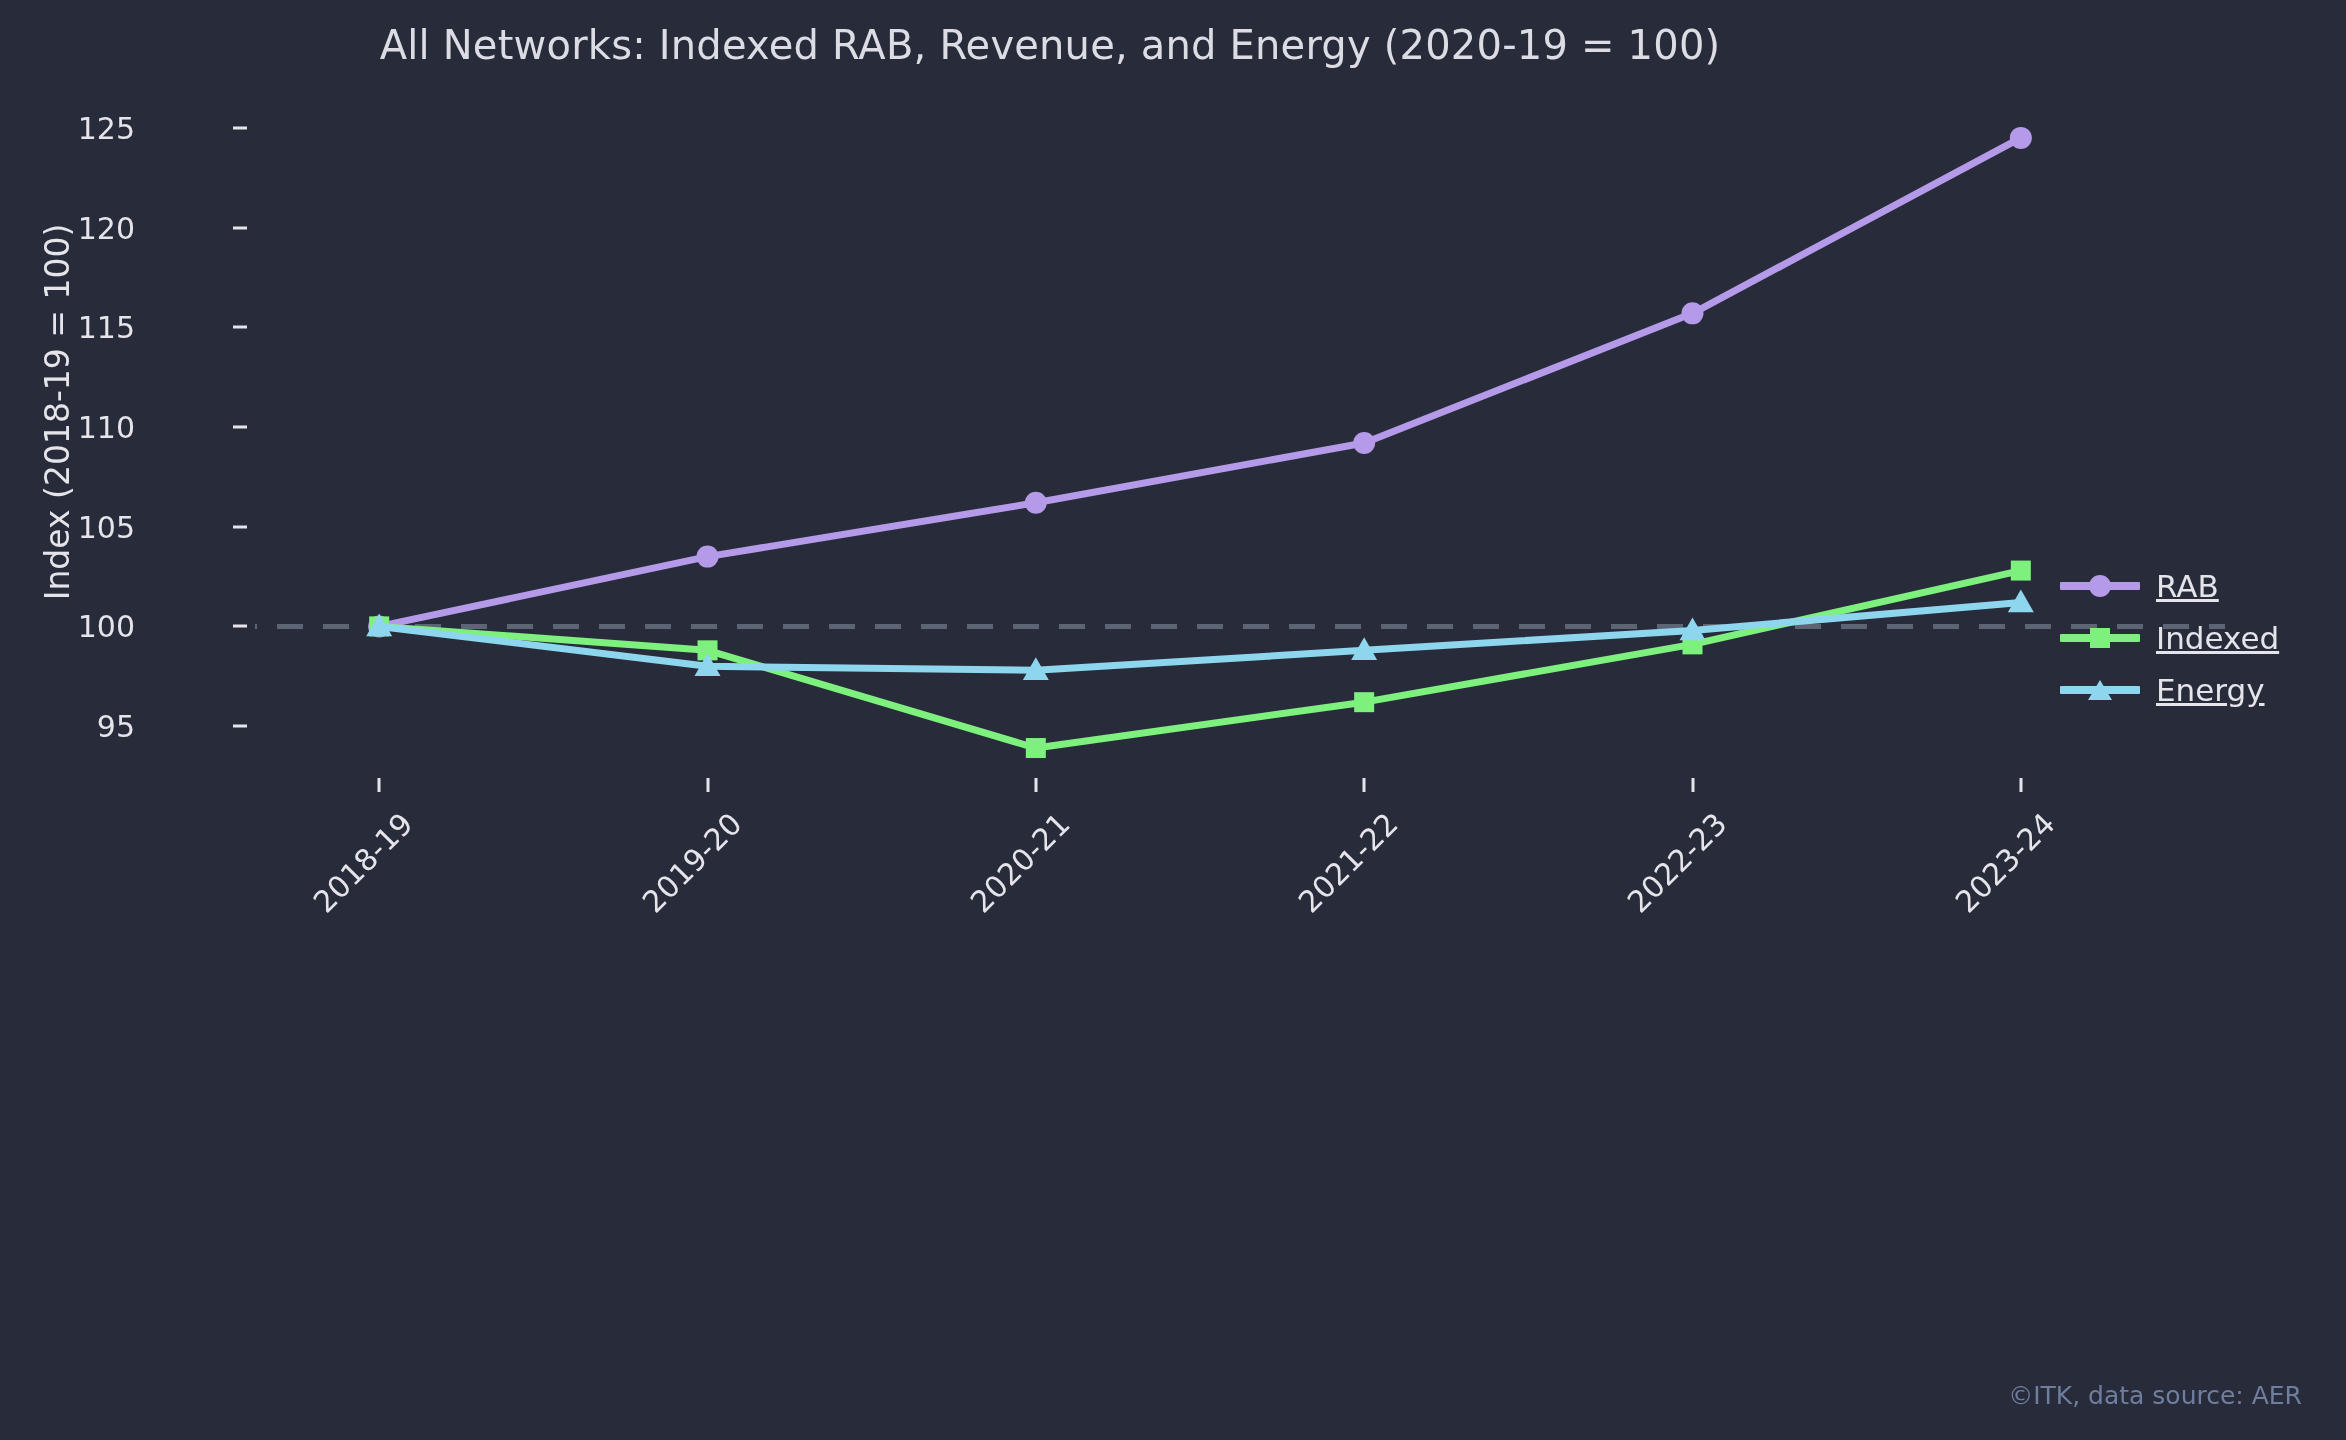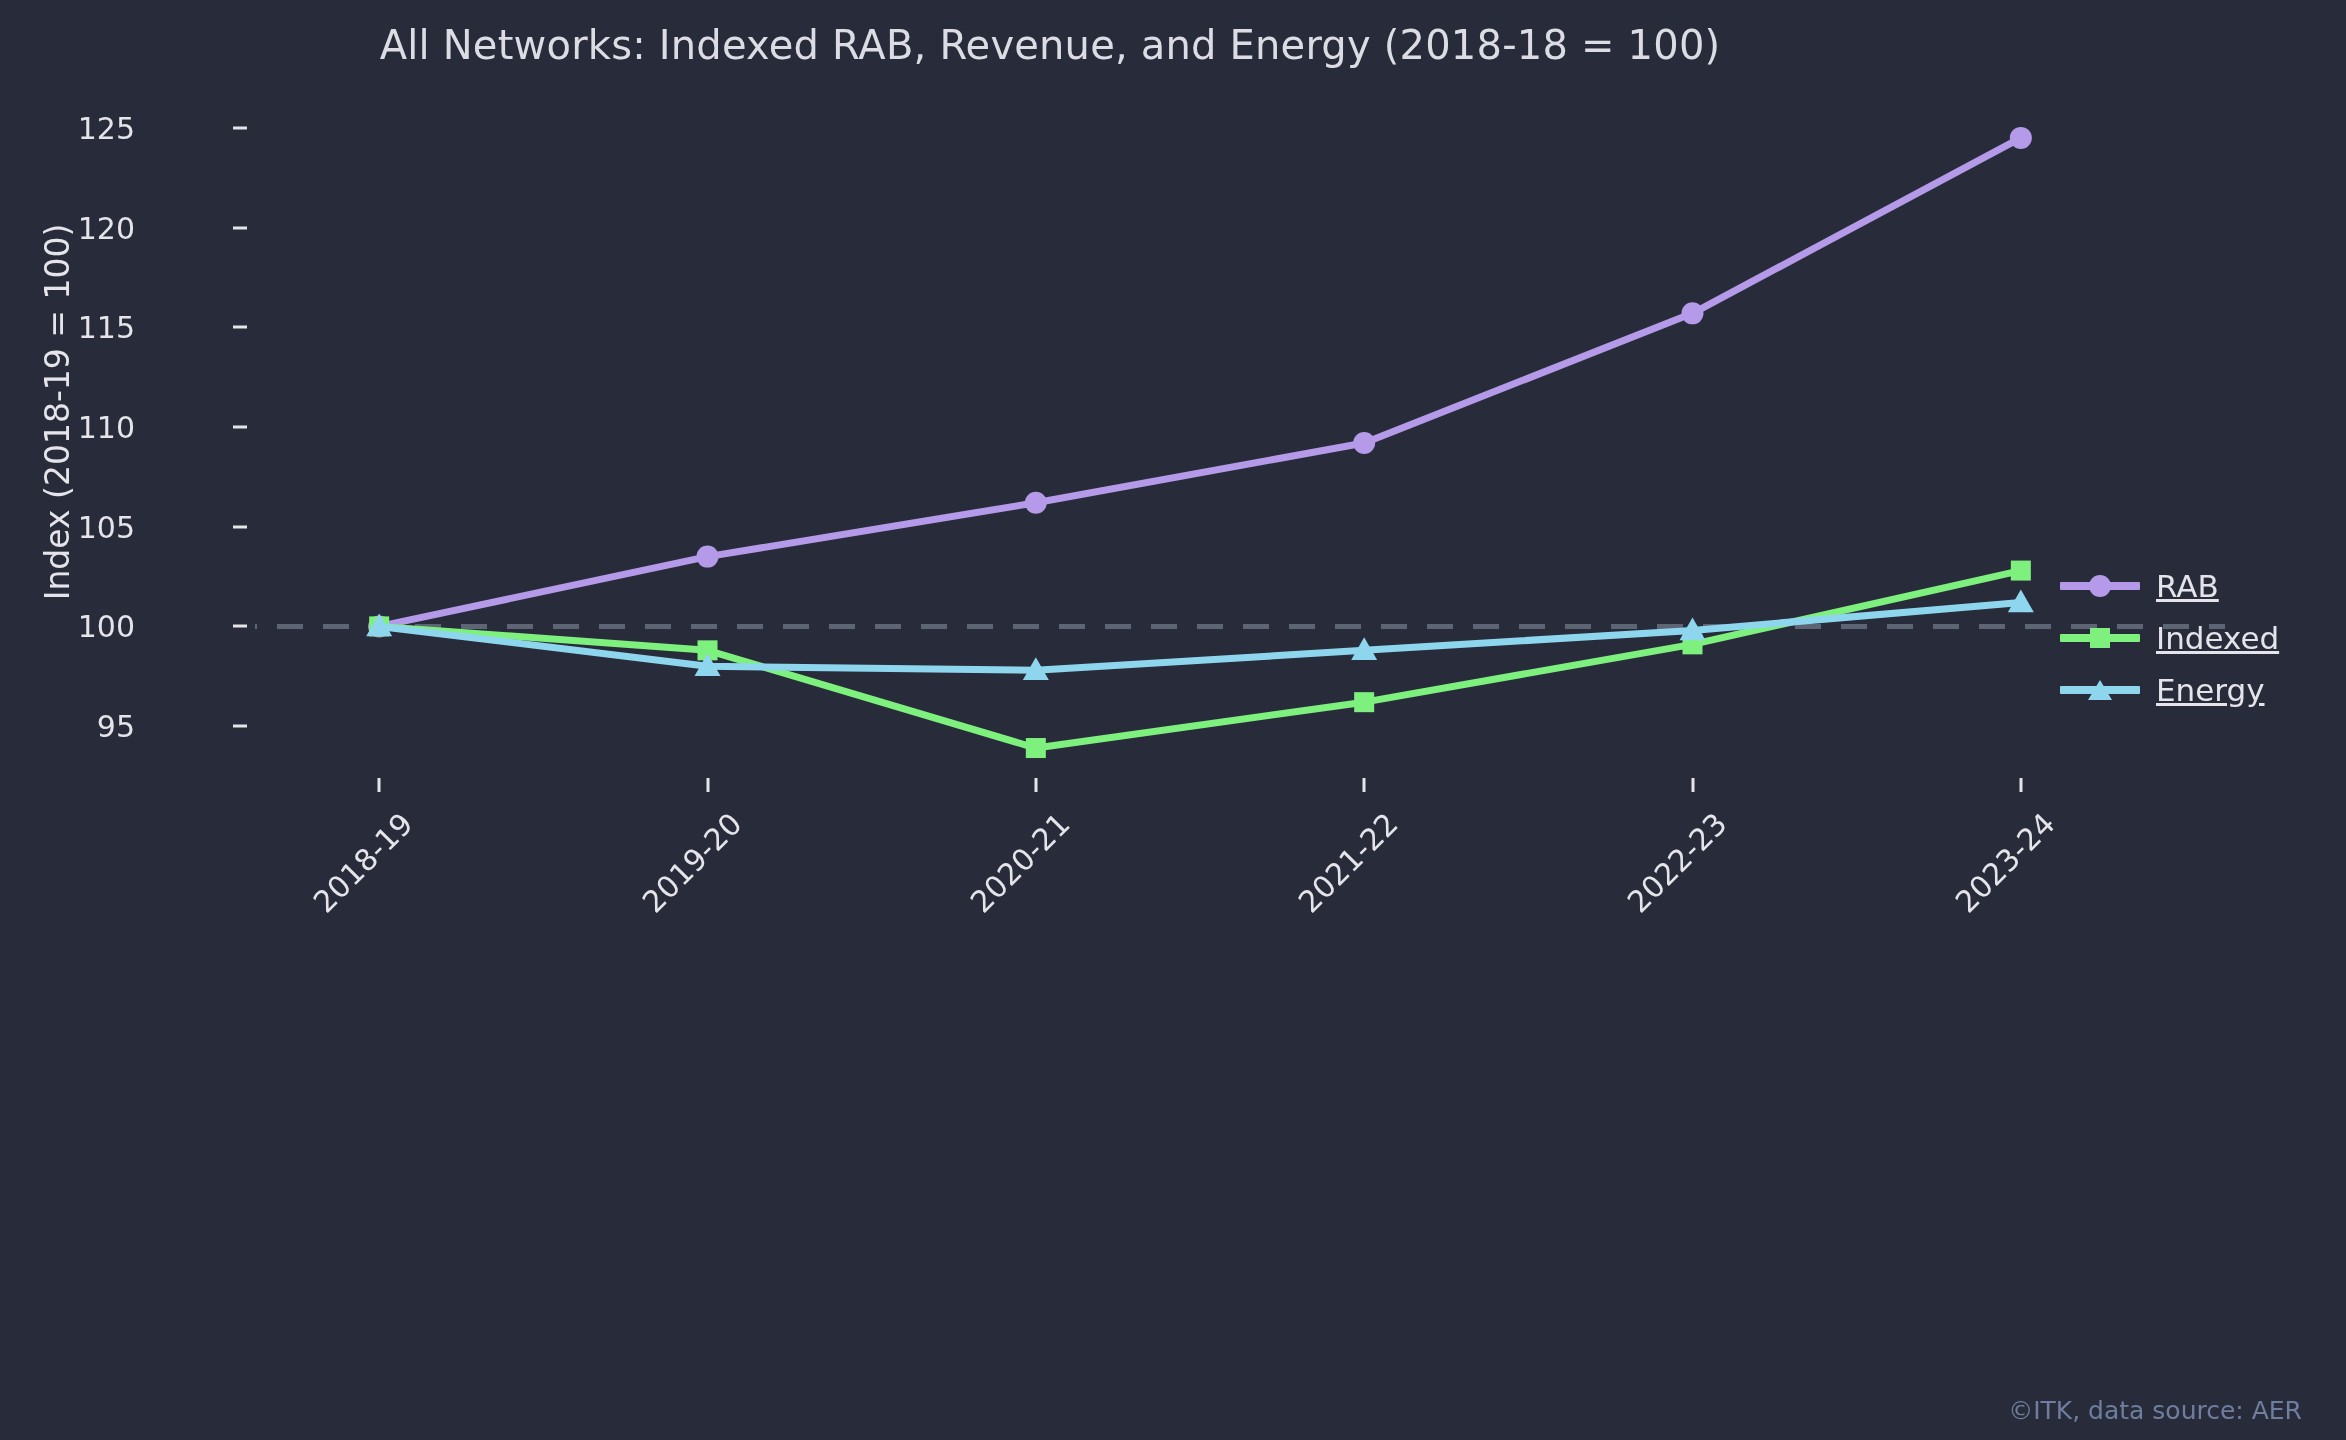--- a/index.html
+++ b/index.html
@@ -88,21 +88,21 @@
     left: 0;
     top: 1340px;
     width: 1690px;
     text-align: center;
     font-size: 33px;
     color: #e4e4ea;
   }
   #credit {
     position: absolute;
     right: 44px;
-    bottom: 15px;
+    bottom: 30px;
     font-size: 25px;
     color: #6f7e9e;
     white-space: nowrap;
   }
   #legend {
     position: absolute;
     left: 2060px;
     top: 560px;
     font-size: 31px;
     color: #e4e4ea;
@@ -143,21 +143,21 @@
     border-left: 12px solid transparent;
     border-right: 12px solid transparent;
   }
   svg { display: block; }
 </style>
 </head>
 <body>
 
 <div id="figure">
 
-  <div id="chart-title">All Networks: Indexed RAB, Revenue, and Energy (2018-18 = 100)</div>
+  <div id="chart-title">All Networks: Indexed RAB, Revenue, and Energy (2020-19 = 100)</div>
 
   <div id="ylabel-wrap">
     <div id="ylabel" style="left: 38px; top: 412px; transform: rotate(-90deg) translate(-50%, 0px); transform-origin: left top;">Index (2018-19 = 100)</div>
   </div>
 
   <div id="plot-area">
     <svg id="plot-svg" width="1970" height="660" viewBox="0 0 1970 660">
         <line x1="-70" x2="1990" y1="526.404833836858" y2="526.404833836858" stroke="#5d6474" stroke-width="5" stroke-dasharray="26 20"></line>
         <g>
           <polyline points="124.16666666666666,526.404833836858 452.5,456.6163141993958 780.8333333333333,402.77945619335344 1109.1666666666665,342.96072507552867 1437.5,213.35347432024167 1765.8333333333333,37.885196374622524" fill="none" stroke="#b49ae8" stroke-width="7" stroke-linejoin="round" stroke-linecap="round"></polyline>

